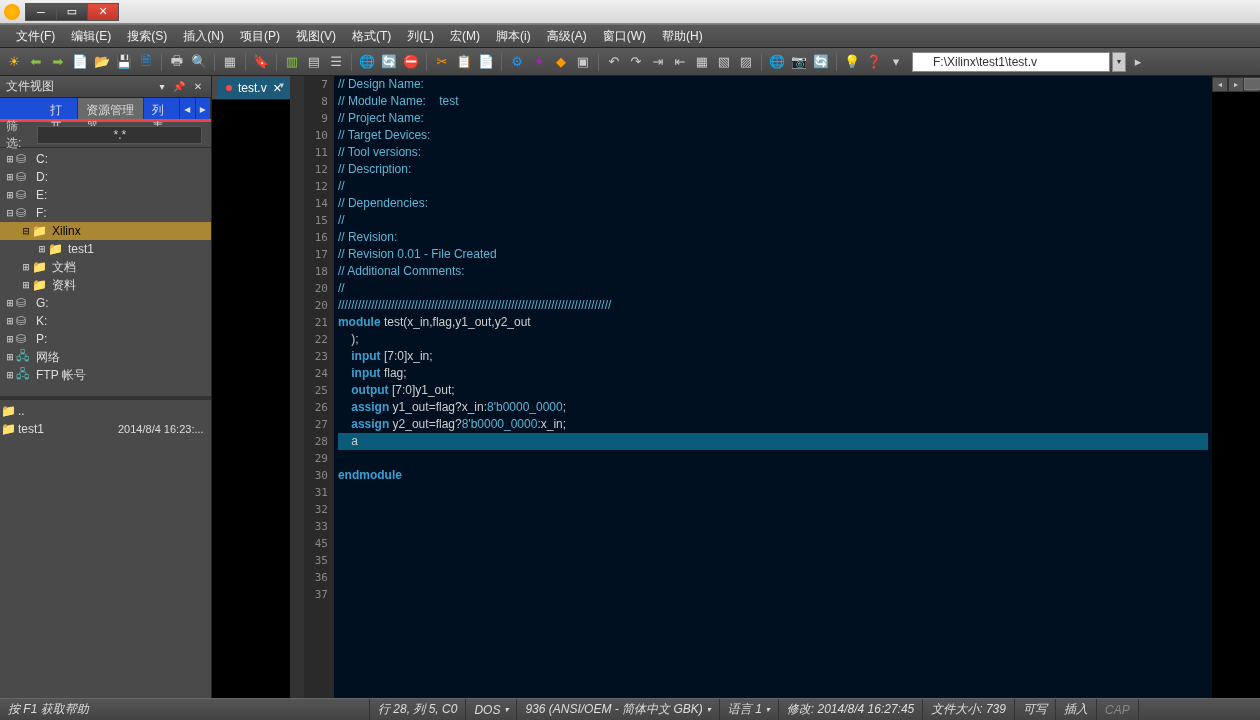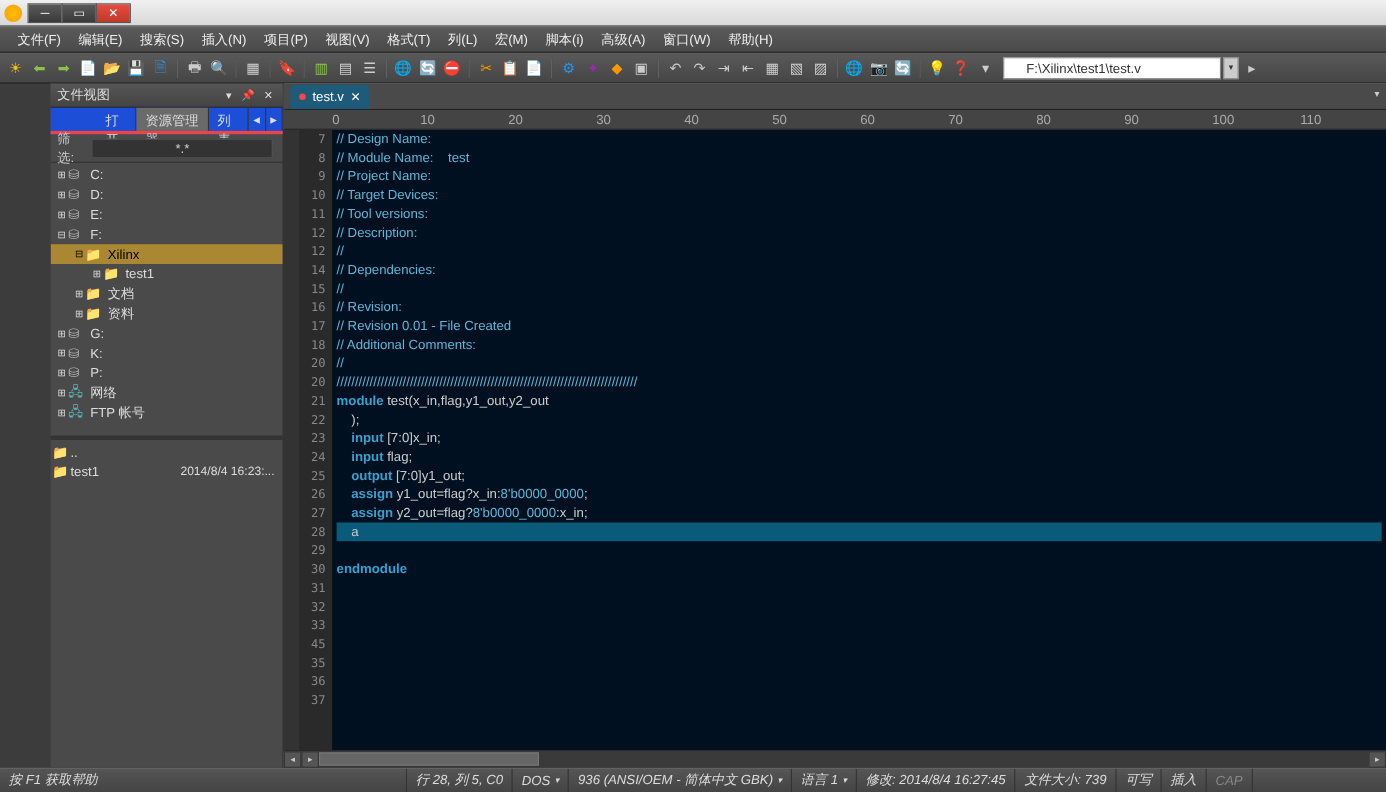--- a/index.html
+++ b/index.html
@@ -19,21 +19,21 @@
 .menuitem { padding: 3px 8px; color: #eee; cursor: default; }
 
 
 .toolbar { height: 28px; background: linear-gradient(#5a5a5a, #454545); border-bottom: 1px solid #222; display: flex; align-items: center; padding: 0 4px; gap: 2px; }
 .tbtn { width: 20px; height: 20px; display: flex; align-items: center; justify-content: center; border-radius: 2px; cursor: pointer; font-size: 13px; }
 .tsep { width: 1px; height: 18px; background: #333; margin: 0 3px; border-right: 1px solid #666; }
 .pathbox { flex: 0 0 198px; height: 20px; background: #fff; color: #333; border: 1px solid #888; padding: 2px 20px; margin-left: 4px; display: flex; align-items: center; }
 .pathbox-dd { width: 14px; height: 20px; background: #ccc; border: 1px solid #888; display: flex; align-items: center; justify-content: center; font-size: 8px; color: #333; }
 
 
-.main { display: flex; height: calc(720px - 24px - 24px - 28px - 22px); margin-left: 46px; }
+.main { display: flex; height: calc(720px - 24px - 24px - 28px - 22px); }
 .sidebar { width: 212px; background: #4a4a4a; border-right: 1px solid #222; display: flex; flex-direction: column; }
 .panel-header { height: 22px; background: linear-gradient(#555, #444); border-bottom: 1px solid #222; display: flex; align-items: center; padding: 0 6px; color: #ddd; }
 .panel-header .spacer { flex: 1; }
 .panel-header .pbtn { width: 14px; height: 14px; margin-left: 4px; font-size: 10px; display: flex; align-items: center; justify-content: center; cursor: pointer; }
 .subtabs { height: 24px; display: flex; background: #1d4ed8; border-bottom: 3px solid #ef4444; padding-left: 42px; }
 .subtab { padding: 4px 8px; color: #ddd; border-right: 1px solid #333; cursor: pointer; }
 .subtab.active { background: #6a6a6a; }
 .subtab.arrow { width: 18px; text-align: center; padding: 4px 2px; }
 .filterrow { height: 26px; display: flex; align-items: center; padding: 0 6px; gap: 16px; border-bottom: 1px solid #333; }
 .filterrow input { flex: 1; height: 18px; background: #333; border: 1px solid #555; color: #ccc; padding: 0 4px; text-align: center; }
@@ -52,21 +52,21 @@
 .filelist-header .col { padding: 3px 6px; border-right: 1px solid #333; color: #ddd; }
 .filelist-header .col.name { width: 104px; display: flex; align-items: center; }
 .filelist-header .col.date { flex: 1; }
 .filelist { flex: 1; overflow: auto; padding: 2px 0; }
 .filerow { display: flex; align-items: center; height: 18px; color: #ddd; }
 .filerow .ficon { width: 18px; text-align: center; }
 .filerow .fname { width: 100px; }
 .filerow .fdate { flex: 1; font-size: 11px; }
 
 
-.editor-area { flex: 1; display: flex; flex-direction: column; background: #a3a3a3; }
+.editor-area { flex: 1; display: flex; background: #000000; }
 .tabstrip { height: 24px; background: #4a4a4a; border-bottom: 1px solid #222; display: flex; align-items: flex-end; padding-left: 6px; position: relative; }
 .etab { height: 22px; background: #1e5a7a; color: #fff; display: flex; align-items: center; padding: 0 8px; border-radius: 4px 4px 0 0; gap: 6px; cursor: pointer; }
 .etab .dot { width: 6px; height: 6px; background: #f44; border-radius: 50%; }
 .etab .closex { font-size: 11px; }
 .tabstrip .menudd { position: absolute; right: 6px; top: 4px; color: #ccc; font-size: 9px; cursor: pointer; }
 
 .ruler { height: 18px; background: #444; border-bottom: 1px solid #222; position: relative; overflow: hidden; color: #aaa; font-size: 10px; }
 .ruler .marks { position: absolute; left: 44px; top: 0; right: 0; height: 100%; }
 .ruler .tick { position: absolute; top: 2px; }
 

